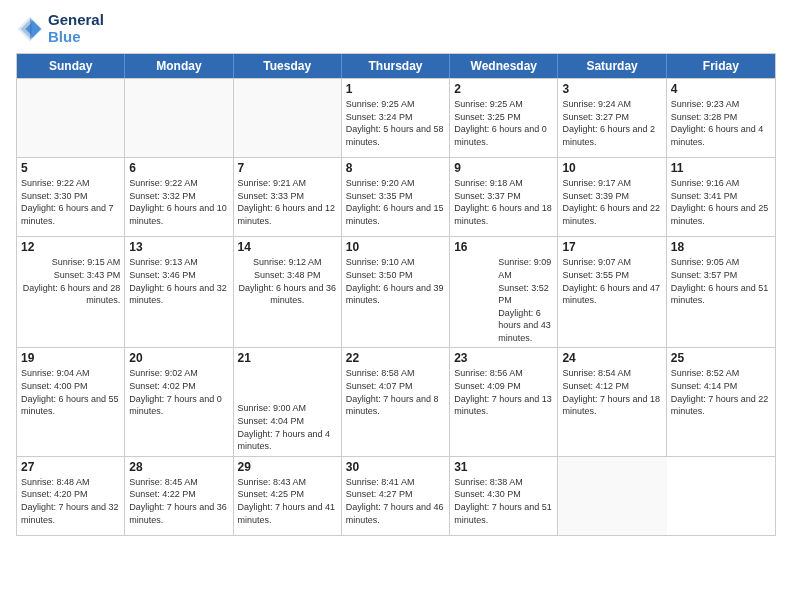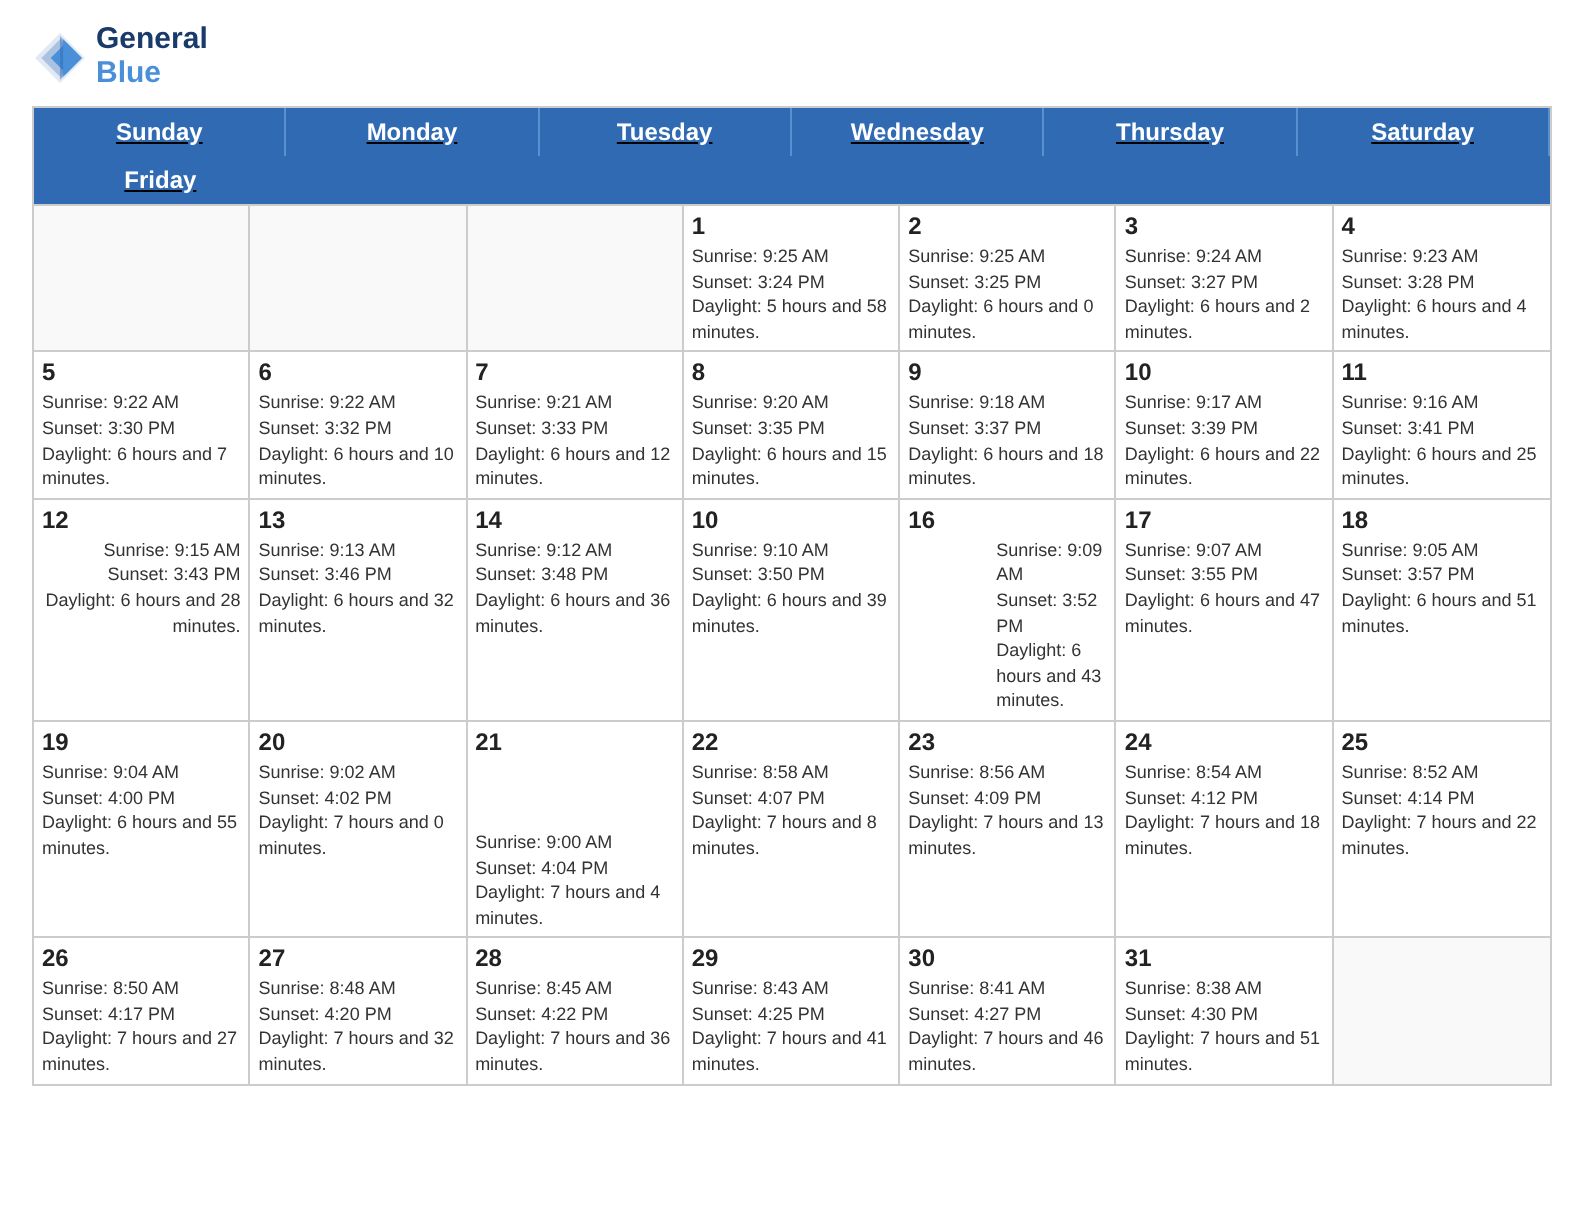--- a/index.html
+++ b/index.html
@@ -55,23 +55,22 @@
       font-weight: normal;
     }
     .calendar {
       flex: 1;
       display: flex;
       flex-direction: column;
       border: 1px solid #ccc;
     }
     .cal-header {
       display: grid;
-      grid-template-columns: repeat(6, 1fr);
+      grid-template-columns: repeat(7, 1fr);
       background: #2f6ab3;
-      text-decoration: underline;
     }
     .cal-header-cell {
       color: #fff;
       font-size: 12px;
       font-weight: bold;
       padding: 5px 4px;
       text-align: center;
       border-right: 1px solid #5a8fd0;
     }
     .cal-header-cell:last-child { border-right: none; }
@@ -130,22 +129,22 @@
       <h1></h1>
       <h2></h2>
     </div>
   </div>
 
   <div class="calendar">
     <div class="cal-header">
     <div class="cal-header-cell">Sunday</div>
         <div class="cal-header-cell">Monday</div>
         <div class="cal-header-cell">Tuesday</div>
+        <div class="cal-header-cell">Thursday</div>
         <div class="cal-header-cell">Wednesday</div>
-        <div class="cal-header-cell">Thursday</div>
         <div class="cal-header-cell">Saturday</div>
         <div class="cal-header-cell">Friday</div>
       </div>
     <div class="cal-body">
     <div class="cal-row">
           <div class="cal-cell empty"></div>
           <div class="cal-cell empty"></div>
           <div class="cal-cell empty"></div>
           <div class="cal-cell">
             <div class="day-num">1</div>
@@ -224,21 +223,21 @@
 Daylight: 6 hours and 28 minutes.</div>
           </div>
           <div class="cal-cell">
             <div class="day-num">13</div>
             <div class="sun-info" style="white-space: pre-line;">Sunrise: 9:13 AM
 Sunset: 3:46 PM
 Daylight: 6 hours and 32 minutes.</div>
           </div>
           <div class="cal-cell">
             <div class="day-num">14</div>
-            <div class="sun-info" style="white-space: pre-line;">Sunrise: 9:12 AM
+            <div class="sun-info" style="white-space: pre-line; text-align: center;">Sunrise: 9:12 AM
 Sunset: 3:48 PM
 Daylight: 6 hours and 36 minutes.</div>
           </div>
           <div class="cal-cell">
             <div class="day-num">10</div>
             <div class="sun-info" style="white-space: pre-line;">Sunrise: 9:10 AM
 Sunset: 3:50 PM
 Daylight: 6 hours and 39 minutes.</div>
           </div>
           <div class="cal-cell">
@@ -298,26 +297,20 @@
 Daylight: 7 hours and 18 minutes.</div>
           </div>
           <div class="cal-cell">
             <div class="day-num">25</div>
             <div class="sun-info" style="white-space: pre-line;">Sunrise: 8:52 AM
 Sunset: 4:14 PM
 Daylight: 7 hours and 22 minutes.</div>
           </div>
         </div>
         <div class="cal-row">
-          <div class="cal-cell">
-            <div class="day-num">26</div>
-            <div class="sun-info" style="white-space: pre-line;">Sunrise: 8:50 AM
-Sunset: 4:17 PM
-Daylight: 7 hours and 27 minutes.</div>
-          </div>
           <div class="cal-cell">
             <div class="day-num">27</div>
             <div class="sun-info" style="white-space: pre-line;">Sunrise: 8:48 AM
 Sunset: 4:20 PM
 Daylight: 7 hours and 32 minutes.</div>
           </div>
           <div class="cal-cell">
             <div class="day-num">28</div>
             <div class="sun-info" style="white-space: pre-line;">Sunrise: 8:45 AM
 Sunset: 4:22 PM

